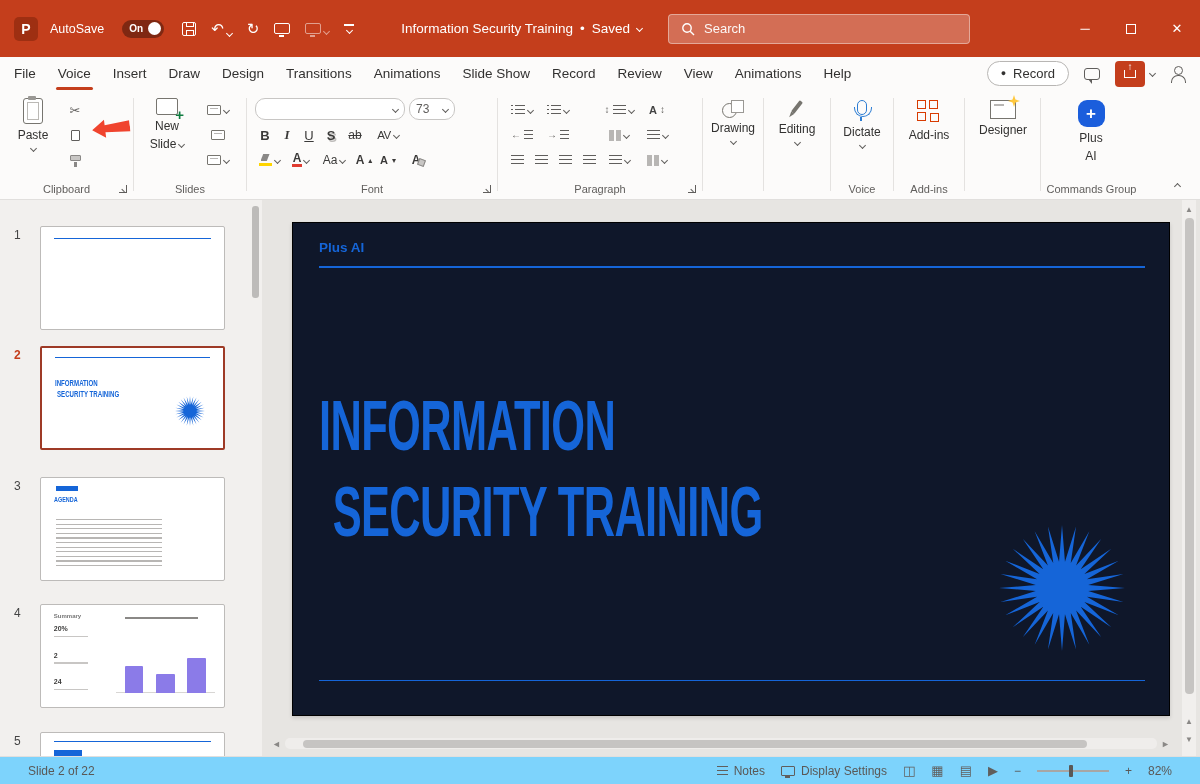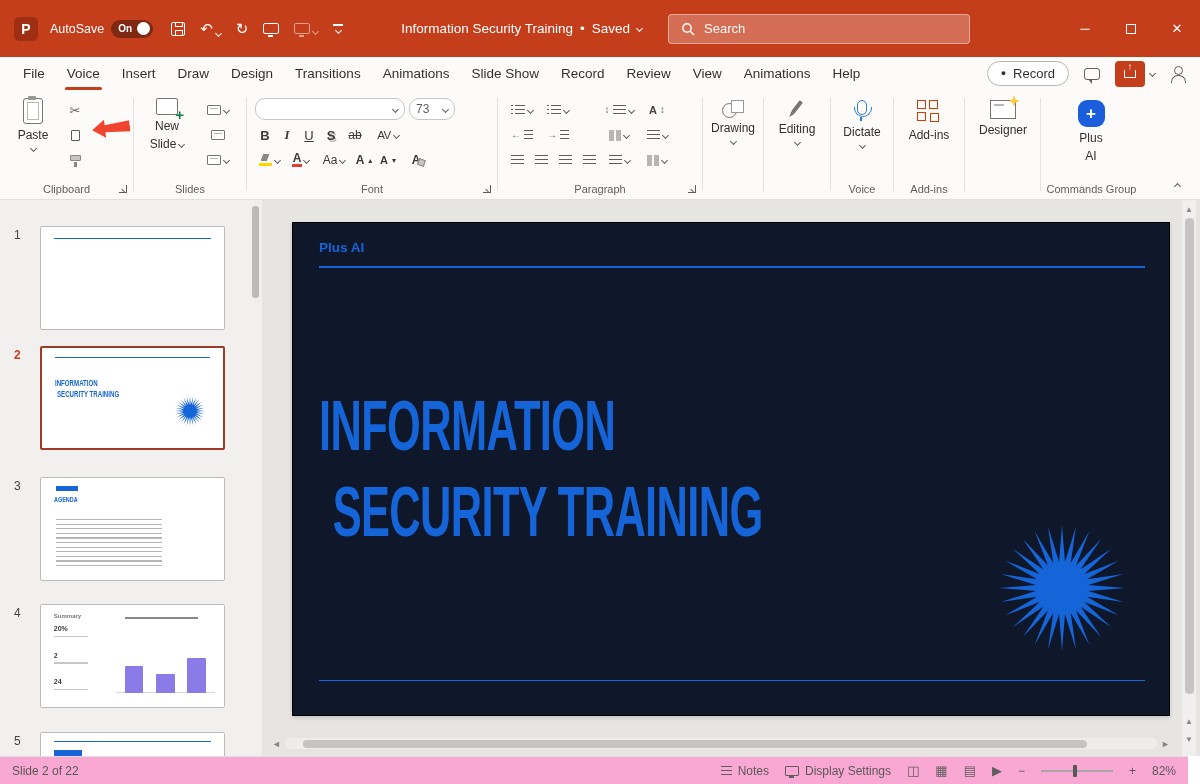--- a/index.html
+++ b/index.html
@@ -2,21 +2,21 @@
 <html><head>
 <meta charset="utf-8">
 <style>
   *{margin:0;padding:0;box-sizing:border-box}
   html,body{width:1200px;height:784px}
   body{font-family:"Liberation Sans","DejaVu Sans",sans-serif;position:relative;overflow:hidden;background:#fff;color:#323130}
 
   
   .titlebar{position:absolute;left:0;right:0;top:0;height:57px;background:#C43E1C;display:flex;align-items:center;color:#fff}
   .app-logo{width:24px;height:24px;margin:0 12px 0 14px;background:#9E2F12;border-radius:5px;display:flex;align-items:center;justify-content:center;font-weight:bold;font-size:14px;flex:none}
-  .autosave{display:flex;align-items:center;gap:7px;font-size:12.5px;flex:none}
+  .autosave{display:flex;align-items:center;gap:18px;font-size:12.5px;flex:none}
   .toggle{width:42px;height:18px;background:rgba(0,0,0,.35);border-radius:10px;display:flex;align-items:center;padding:0 3px}
   .toggle-label{font-size:10px;font-weight:bold;margin-left:4px}
   .knob{width:13px;height:13px;border-radius:50%;background:#fff;margin-left:auto}
   .qat{display:flex;align-items:center;gap:15px;margin-left:18px;font-size:15px;flex:none}
   .qat .qbtn{display:flex;align-items:flex-end;gap:3px;line-height:1}
   .i-save{width:14px;height:14px;border:1.5px solid #fff;border-radius:2px;position:relative}
   .i-save::before{content:"";position:absolute;top:-1px;left:3px;width:6px;height:4.5px;border:1.5px solid #fff;border-top:none}
   .i-save::after{content:"";position:absolute;bottom:0;left:2.5px;width:6px;height:4px;border:1.5px solid #fff;border-bottom:none}
   .i-monitor-w{position:relative;width:16px;height:11px;border:1.5px solid #fff;border-radius:2px}
   .i-monitor-w::after{content:"";position:absolute;left:4px;bottom:-4px;width:5px;height:2px;background:#fff}
@@ -26,21 +26,21 @@
   .chev.up{transform:rotate(-135deg)}
   .overline-chev{display:inline-flex;flex-direction:column;align-items:center;gap:2px}
   .overline-chev i{width:10px;height:1.5px;background:#fff}
   .title-area{margin-left:auto;display:flex;align-items:center;gap:7px;font-size:13.5px;white-space:nowrap}
   .search-box{width:302px;height:30px;margin-left:26px;background:rgba(255,255,255,.25);border:1px solid rgba(255,255,255,.4);border-radius:4px;display:flex;align-items:center;gap:9px;padding:0 12px;font-size:13px;color:rgba(255,255,255,.95);flex:none}
   .win-controls{margin-left:92px;display:flex;height:57px;flex:none}
   .win-btn{width:46px;height:57px;display:flex;align-items:center;justify-content:center;font-size:13px}
   .i-maxbox{width:10px;height:10px;border:1.3px solid #fff}
 
   
-  .menubar{position:absolute;left:0;right:0;top:57px;height:33px;background:#FCFBFA;display:flex;align-items:center;padding-left:12px}
+  .menubar{position:absolute;left:0;right:0;top:57px;height:33px;background:#FCFBFA;display:flex;align-items:center;padding-left:3px}
   .tab{position:relative;height:33px;line-height:33px;padding:0 11px;font-size:13.5px;color:#323130}
   .tab.active::after{content:"";position:absolute;left:9px;right:9px;bottom:0;height:3px;border-radius:2px;background:#C43E1C}
   .menubar-right{margin-left:auto;display:flex;align-items:center;gap:15px;margin-right:14px}
   .record-pill{display:flex;align-items:center;gap:7px;border:1px solid #B8B6B4;background:#fff;border-radius:14px;padding:4px 13px;font-size:13px}
   .rec-dot{font-size:9px;line-height:1}
   .i-comment{width:16px;height:12px;border:1.5px solid #605E5C;border-radius:3px;position:relative}
   .i-comment::after{content:"";position:absolute;left:3px;bottom:-5px;border-left:4px solid transparent;border-top:5px solid #605E5C}
   .share-wrap{display:flex;align-items:center;gap:5px}
   .share-btn{width:30px;height:26px;background:#C43E1C;border-radius:4px;display:flex;align-items:center;justify-content:center;position:relative}
   .i-share{position:relative;width:12px;height:8px;border:1.5px solid #fff;border-top:none}
@@ -145,21 +145,21 @@
   .star-main{position:absolute;right:44px;bottom:64px}
 
   .hscroll{position:absolute;left:10px;right:30px;bottom:6px;height:13px;display:flex;align-items:center;gap:4px;color:#8A8886;font-size:9px}
   .htrack{position:relative;flex:1;height:11px;background:#EFEDEB;border-radius:5px}
   .hthumb{position:absolute;left:18px;right:70px;top:1.5px;bottom:1.5px;background:#C6C4C2;border-radius:4px}
   .vscroll{position:absolute;right:4px;top:0;bottom:0;width:14px;background:#F1EFED;display:block;color:#8A8886}
   .vscroll .arrow{position:absolute;left:0;right:0;text-align:center;font-size:8px}
   .vthumb{position:absolute;left:2.5px;width:9px;top:18px;bottom:62px;background:#C6C4C2;border-radius:4px}
 
   
-  .statusbar{position:absolute;left:0;right:12px;bottom:0;height:28px;background:#f9a8d4;border-top:1px solid #E1DFDD;display:flex;align-items:center;font-size:12px;color:#5A5856;padding:0 12px}
+  .statusbar{position:absolute;left:0;right:0;bottom:0;height:28px;background:#7dd3fc;border-top:1px solid #E1DFDD;display:flex;align-items:center;font-size:12px;color:#5A5856;padding:0 28px}
   .sb-right{margin-left:auto;display:flex;align-items:center;gap:16px}
   .sb-item{display:flex;align-items:center;gap:6px}
   .i-monitor-g{position:relative;width:14px;height:10px;border:1.4px solid #605E5C;border-radius:1px}
   .i-monitor-g::after{content:"";position:absolute;left:3px;bottom:-3.5px;width:5px;height:2px;background:#605E5C}
   .viewbtn{font-size:13px;color:#605E5C}
   .zslider{position:relative;width:72px;height:2px;background:#A8A6A4}
   .zthumb{position:absolute;left:45%;top:-5px;width:4px;height:12px;background:#5A5856;border-radius:1px}
 </style>
 </head>
 <body>

